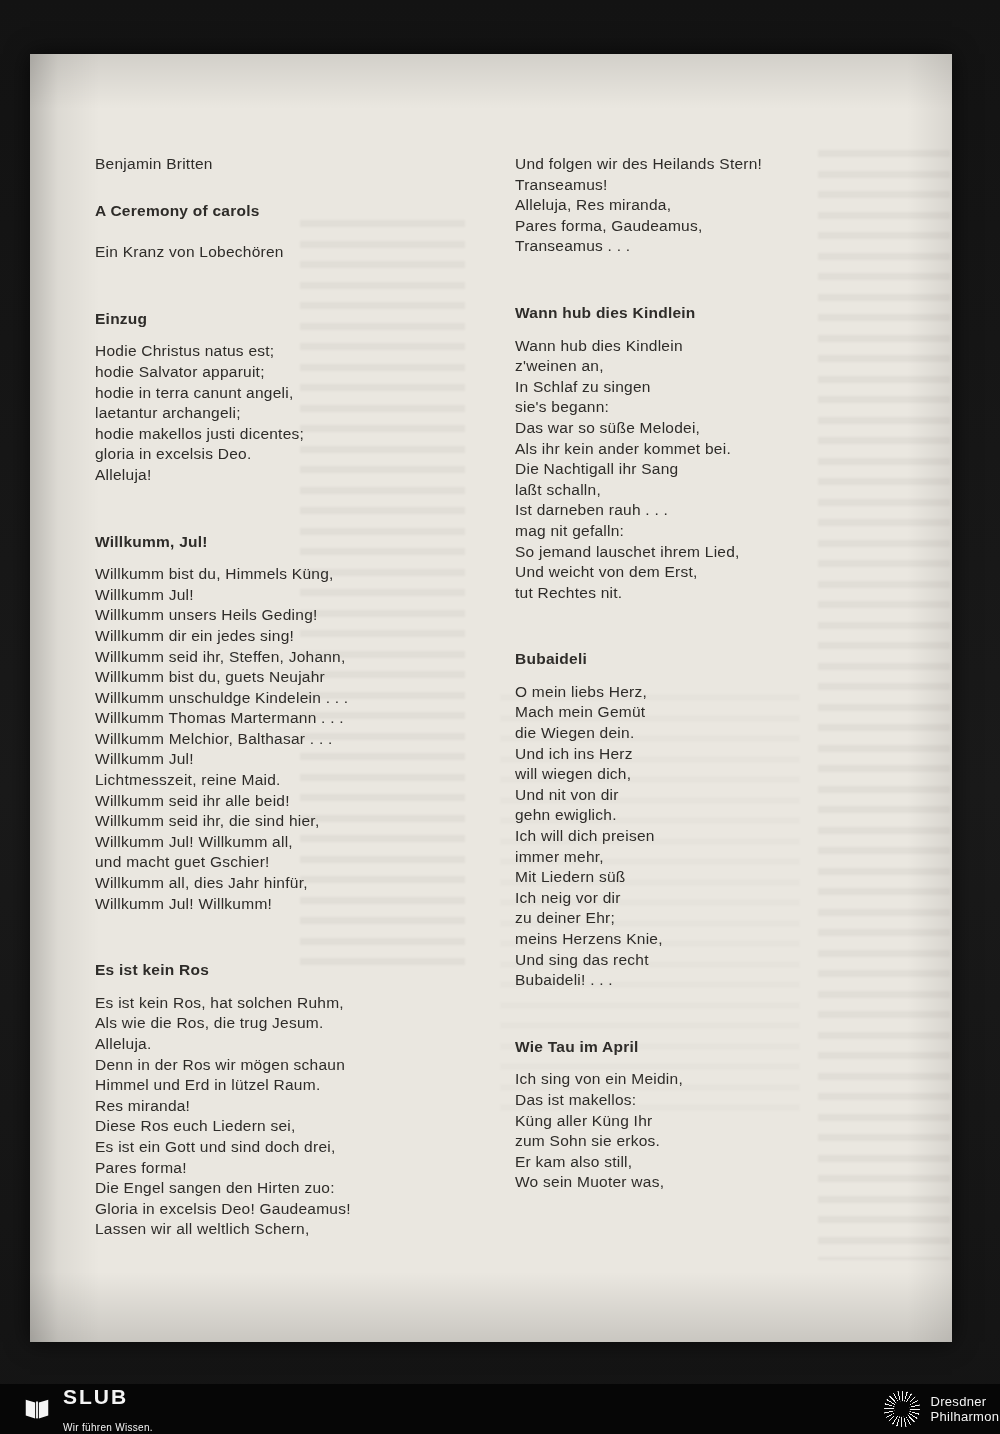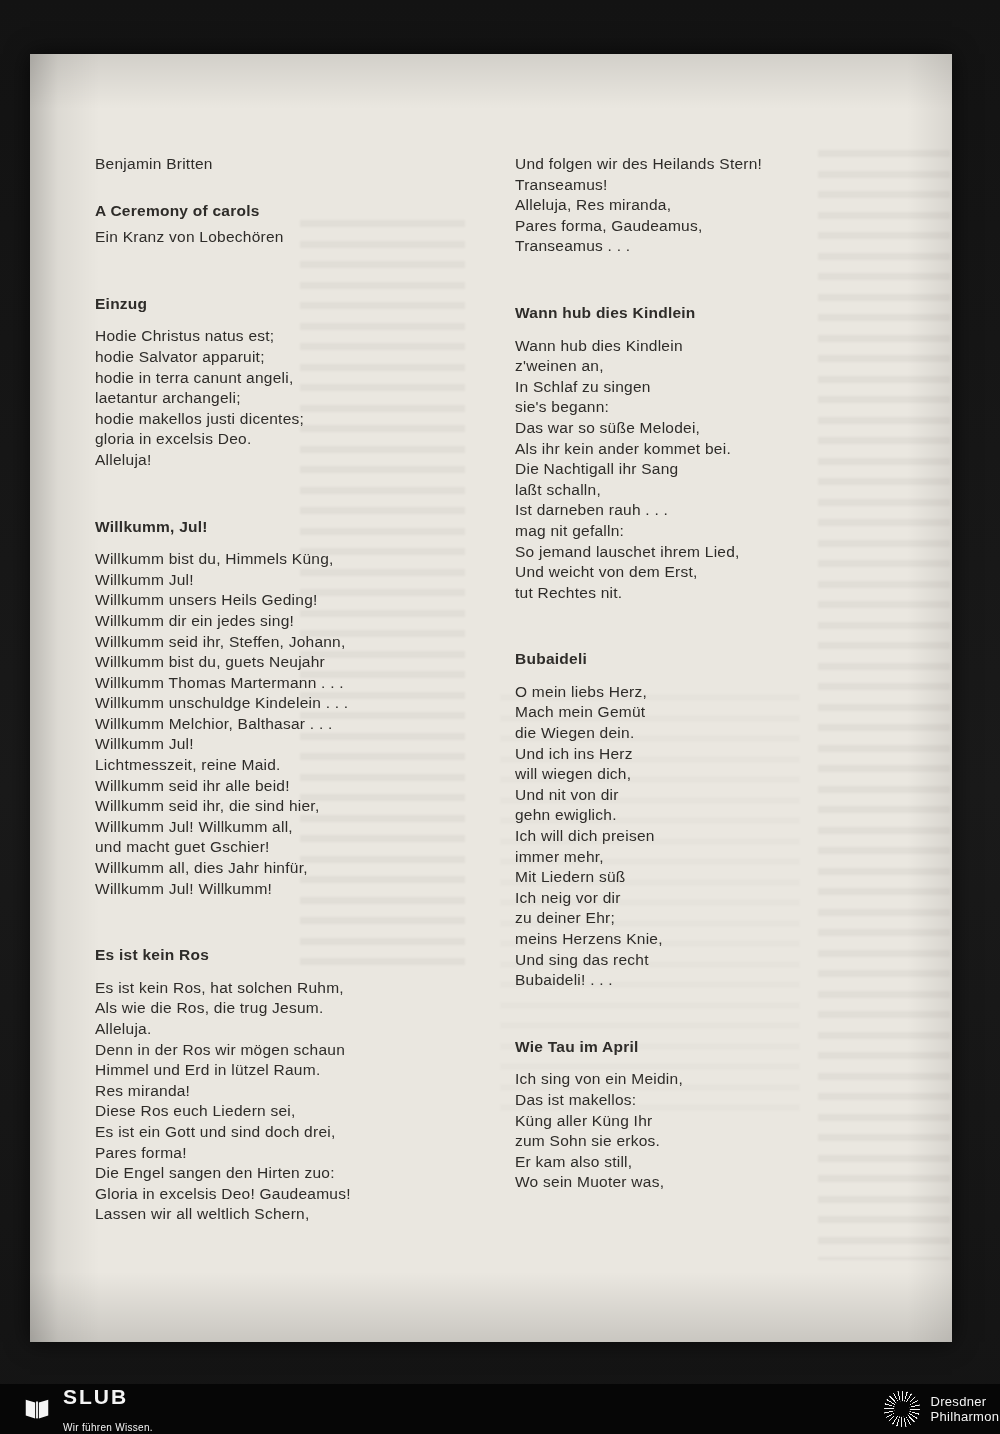--- a/index.html
+++ b/index.html
@@ -62,21 +62,21 @@
     letter-spacing: 0.25px;
   }
   .column-left  { left: 65px; }
   .column-right { left: 485px; }
 
   .author-line { margin: 0; }
   .work-title {
     margin-top: 26px;
     font-weight: 700;
   }
-  .work-subtitle { margin-top: 6px; }
+  .work-subtitle { margin-top: 21px; }
 
   .section { margin-top: 46px; }
   .column-right .section:first-child { margin-top: 0; }
 
   .song-heading {
     font-weight: 700;
     margin-bottom: 12px;
   }
   .lyric-line { white-space: pre; }
 
@@ -160,22 +160,22 @@
           <div class="lyric-line">Alleluja!</div>
         </div>
         <div class="section">
           <div class="song-heading">Willkumm, Jul!</div>
           <div class="lyric-line">Willkumm bist du, Himmels Küng,</div>
           <div class="lyric-line">Willkumm Jul!</div>
           <div class="lyric-line">Willkumm unsers Heils Geding!</div>
           <div class="lyric-line">Willkumm dir ein jedes sing!</div>
           <div class="lyric-line">Willkumm seid ihr, Steffen, Johann,</div>
           <div class="lyric-line">Willkumm bist du, guets Neujahr</div>
+          <div class="lyric-line">Willkumm unschuldge Kindelein . . .</div>
           <div class="lyric-line">Willkumm Thomas Martermann . . .</div>
-          <div class="lyric-line">Willkumm unschuldge Kindelein . . .</div>
           <div class="lyric-line">Willkumm Melchior, Balthasar . . .</div>
           <div class="lyric-line">Willkumm Jul!</div>
           <div class="lyric-line">Lichtmesszeit, reine Maid.</div>
           <div class="lyric-line">Willkumm seid ihr alle beid!</div>
           <div class="lyric-line">Willkumm seid ihr, die sind hier,</div>
           <div class="lyric-line">Willkumm Jul! Willkumm all,</div>
           <div class="lyric-line">und macht guet Gschier!</div>
           <div class="lyric-line">Willkumm all, dies Jahr hinfür,</div>
           <div class="lyric-line">Willkumm Jul! Willkumm!</div>
         </div>

